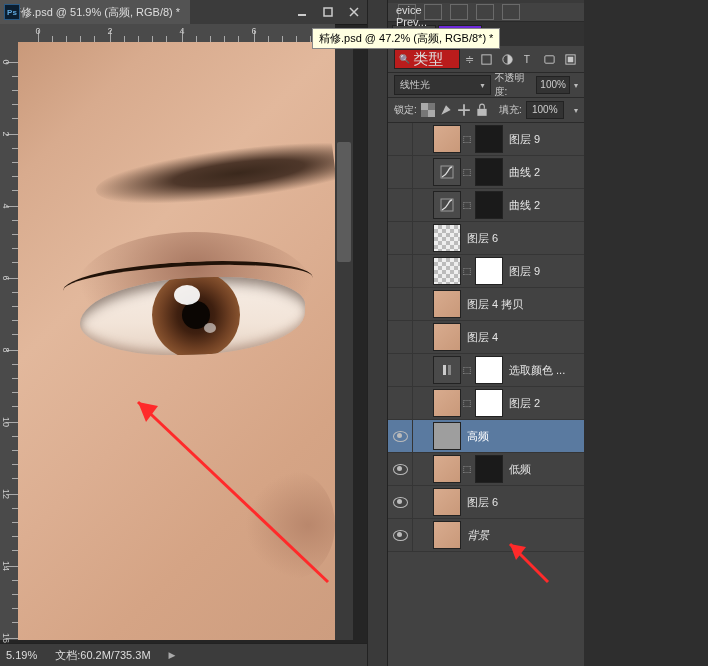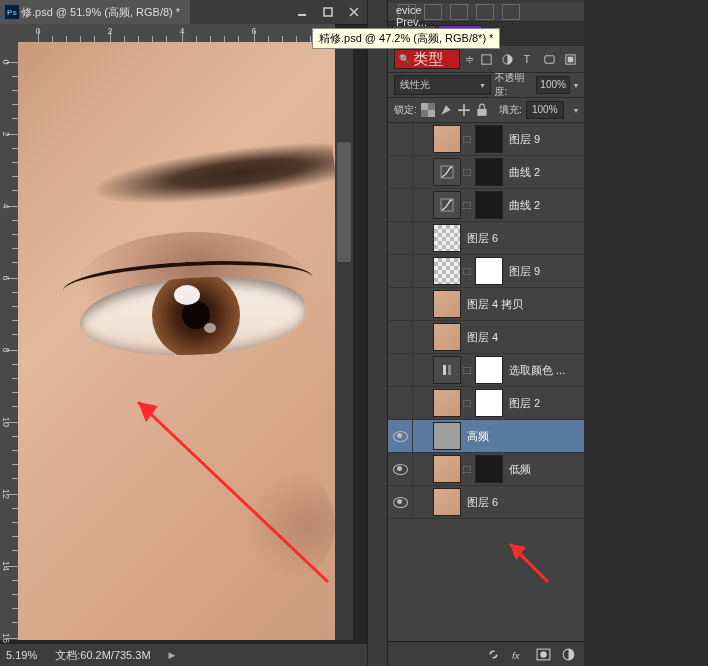--- a/index.html
+++ b/index.html
@@ -465,37 +465,31 @@
         <div class="layer">
           <div class="vis">
             <div class="eye-ic"></div>
           </div>
           <div class="indent d1"></div>
           <span>
             <div class="thumb photo-th"></div>
           </span>
           <span class="lyr-name">图层 6</span>
         </div>
+        <div class="layer">
+          <div class="vis">
+            <div class="eye-ic"></div>
+          </div>
+          <div class="indent d1"></div>
+          <span>
+            <div class="thumb photo-th"></div>
+          </span>
+          <span class="lyr-name" style="font-style:italic">背景</span>
+        </div>
       </div>
 
-    <div class="panel-footer">
-      <svg class="pf-ic" viewBox="0 0 14 14">
-          <path d="M4 7a3 3 0 0 1 3-3h1M10 7a3 3 0 0 1-3 3H6" fill="none" stroke="currentColor" stroke-width="1.5"></path>
-        </svg>
-      <svg class="pf-ic" viewBox="0 0 14 14">
-          <text x="1" y="11" font-size="9" font-style="italic" fill="currentColor">fx</text>
-        </svg>
-      <svg class="pf-ic" viewBox="0 0 14 14">
-          <rect x="1" y="2" width="12" height="10" fill="none" stroke="currentColor"></rect>
-          <circle cx="7" cy="7" r="3" fill="currentColor"></circle>
-        </svg>
-      <svg class="pf-ic" viewBox="0 0 14 14">
-          <circle cx="7" cy="7" r="5" fill="none" stroke="currentColor"></circle>
-          <path d="M7 2A5 5 0 0 1 7 12z" fill="currentColor"></path>
-        </svg>
-    </div>
   </div>
 </div>
 
 <svg style="position:absolute;left:498px;top:532px;pointer-events:none" width="60" height="60">
   <line class="arrow-line" x1="50" y1="50" x2="12" y2="12"></line>
   <polygon class="arrow-head" points="12,12 28,15 18,28"></polygon>
 </svg>
 
 </body></html>

